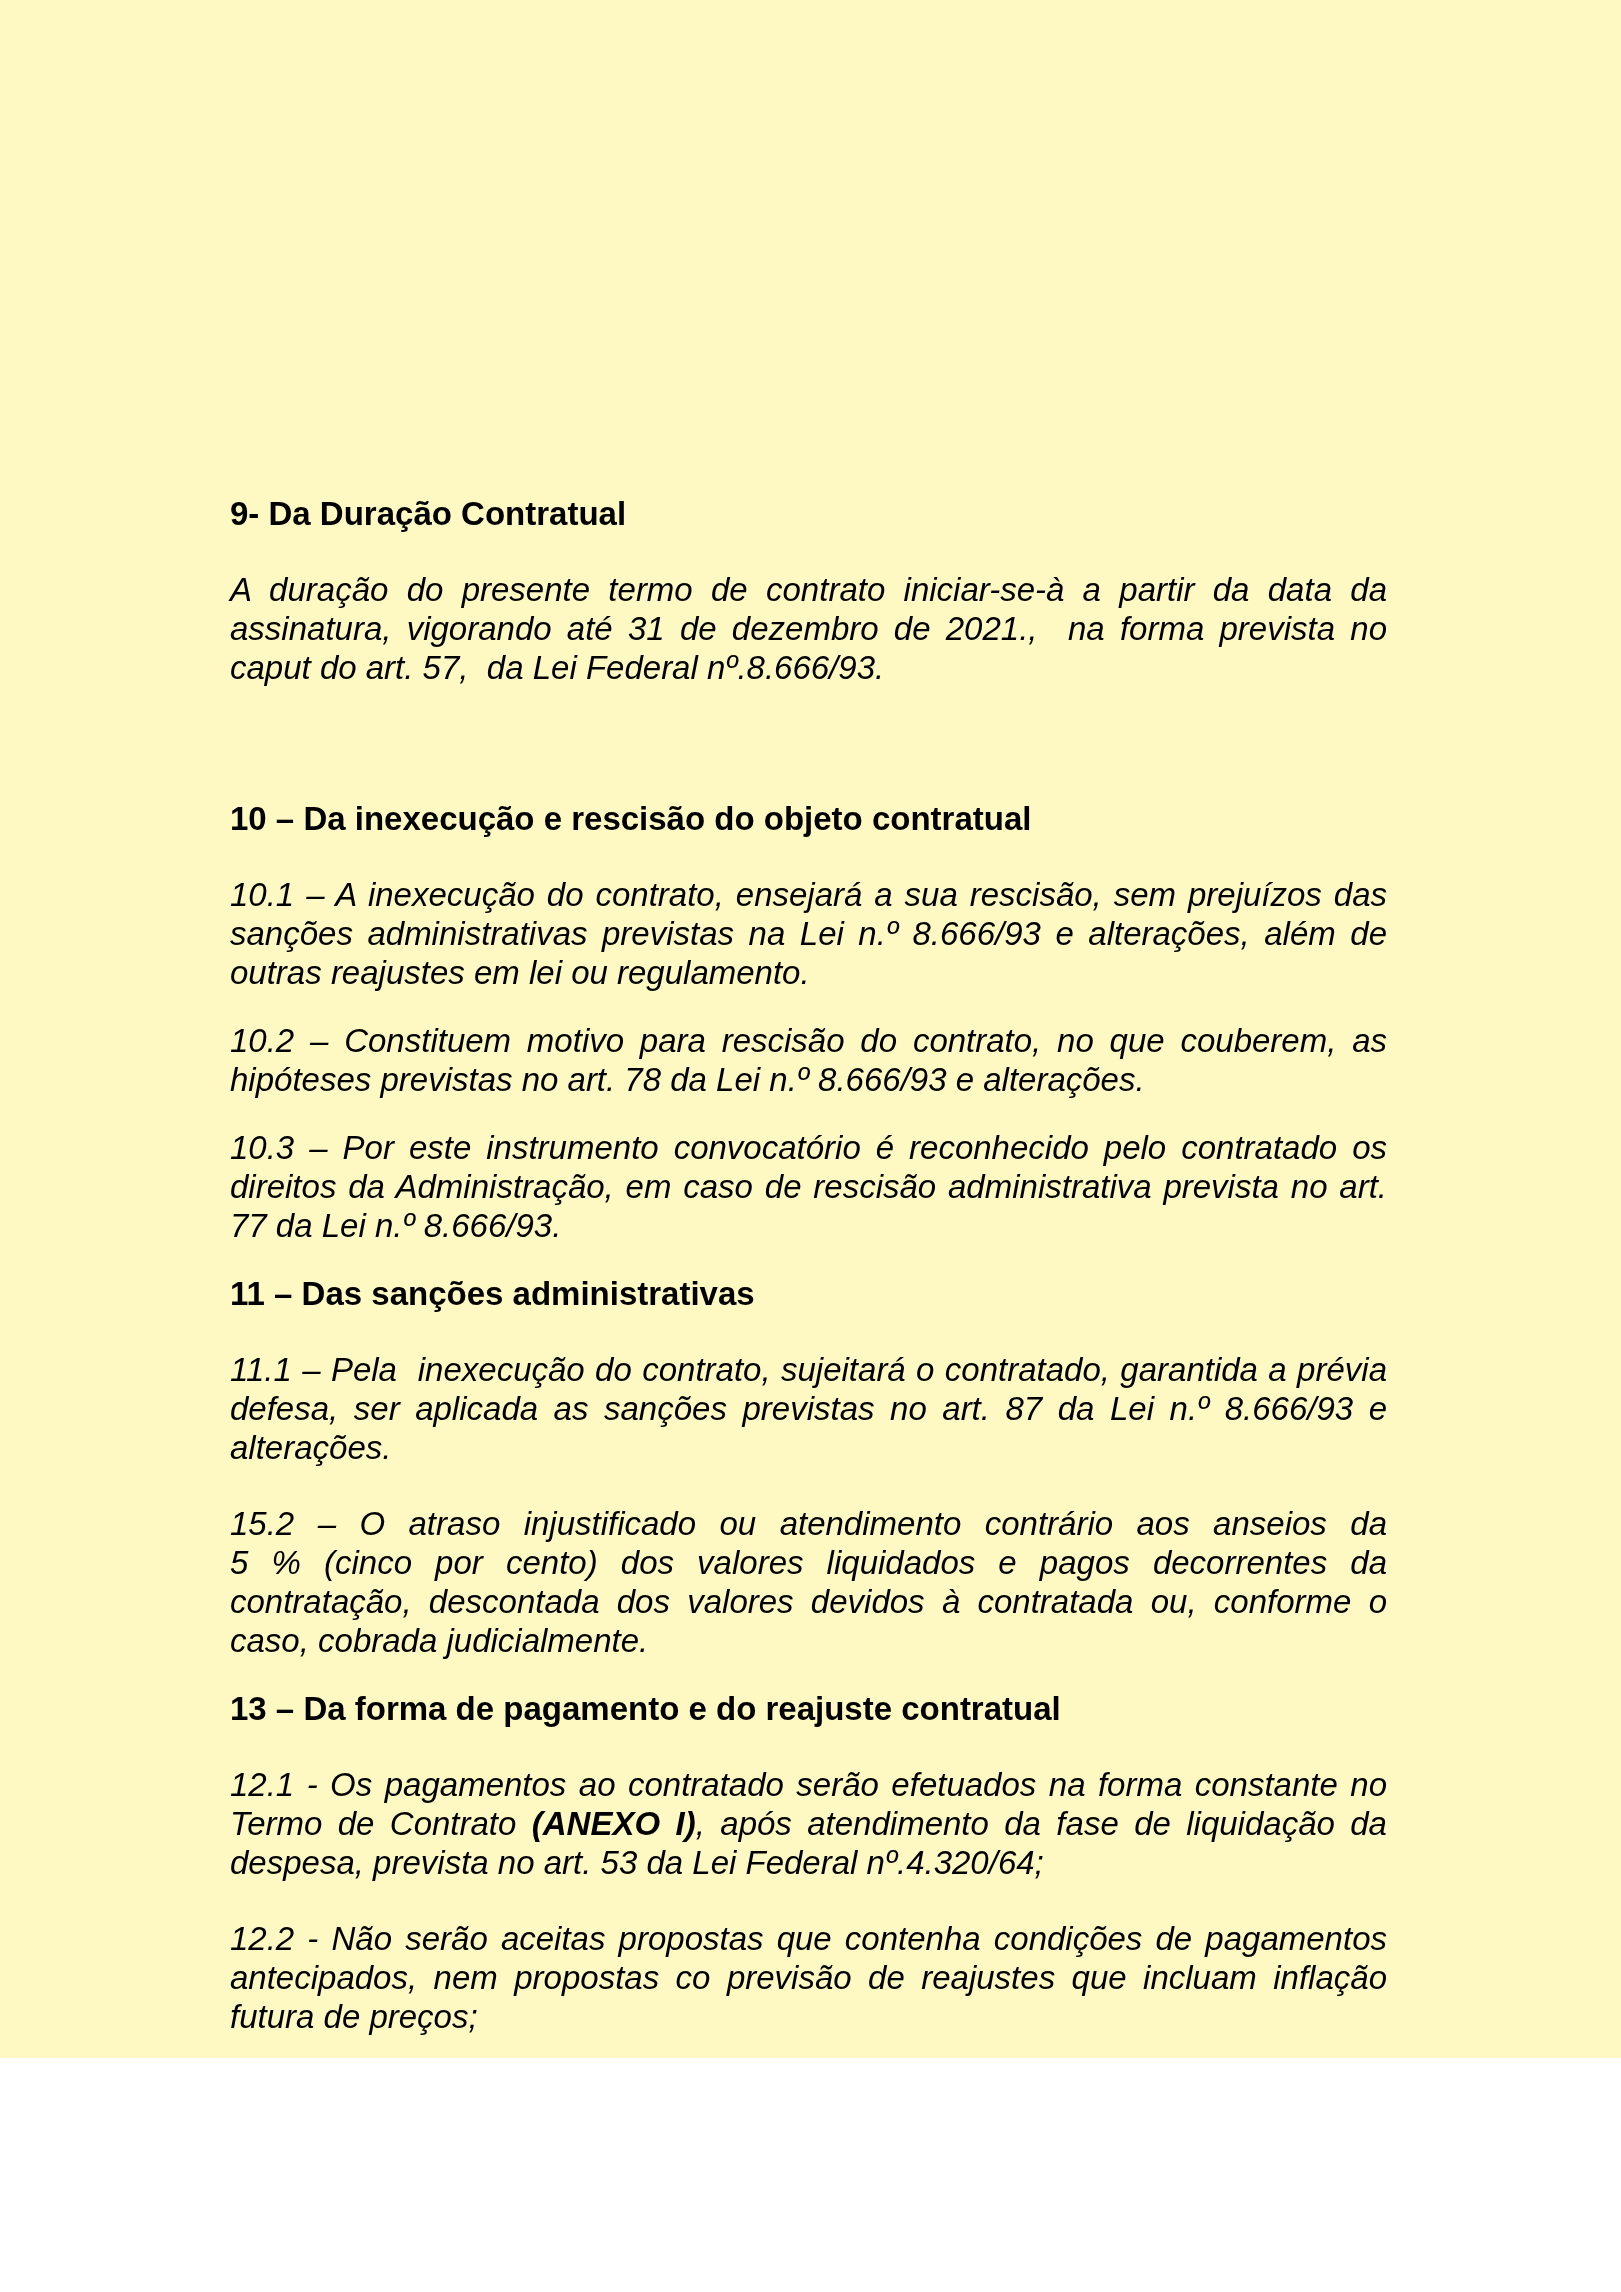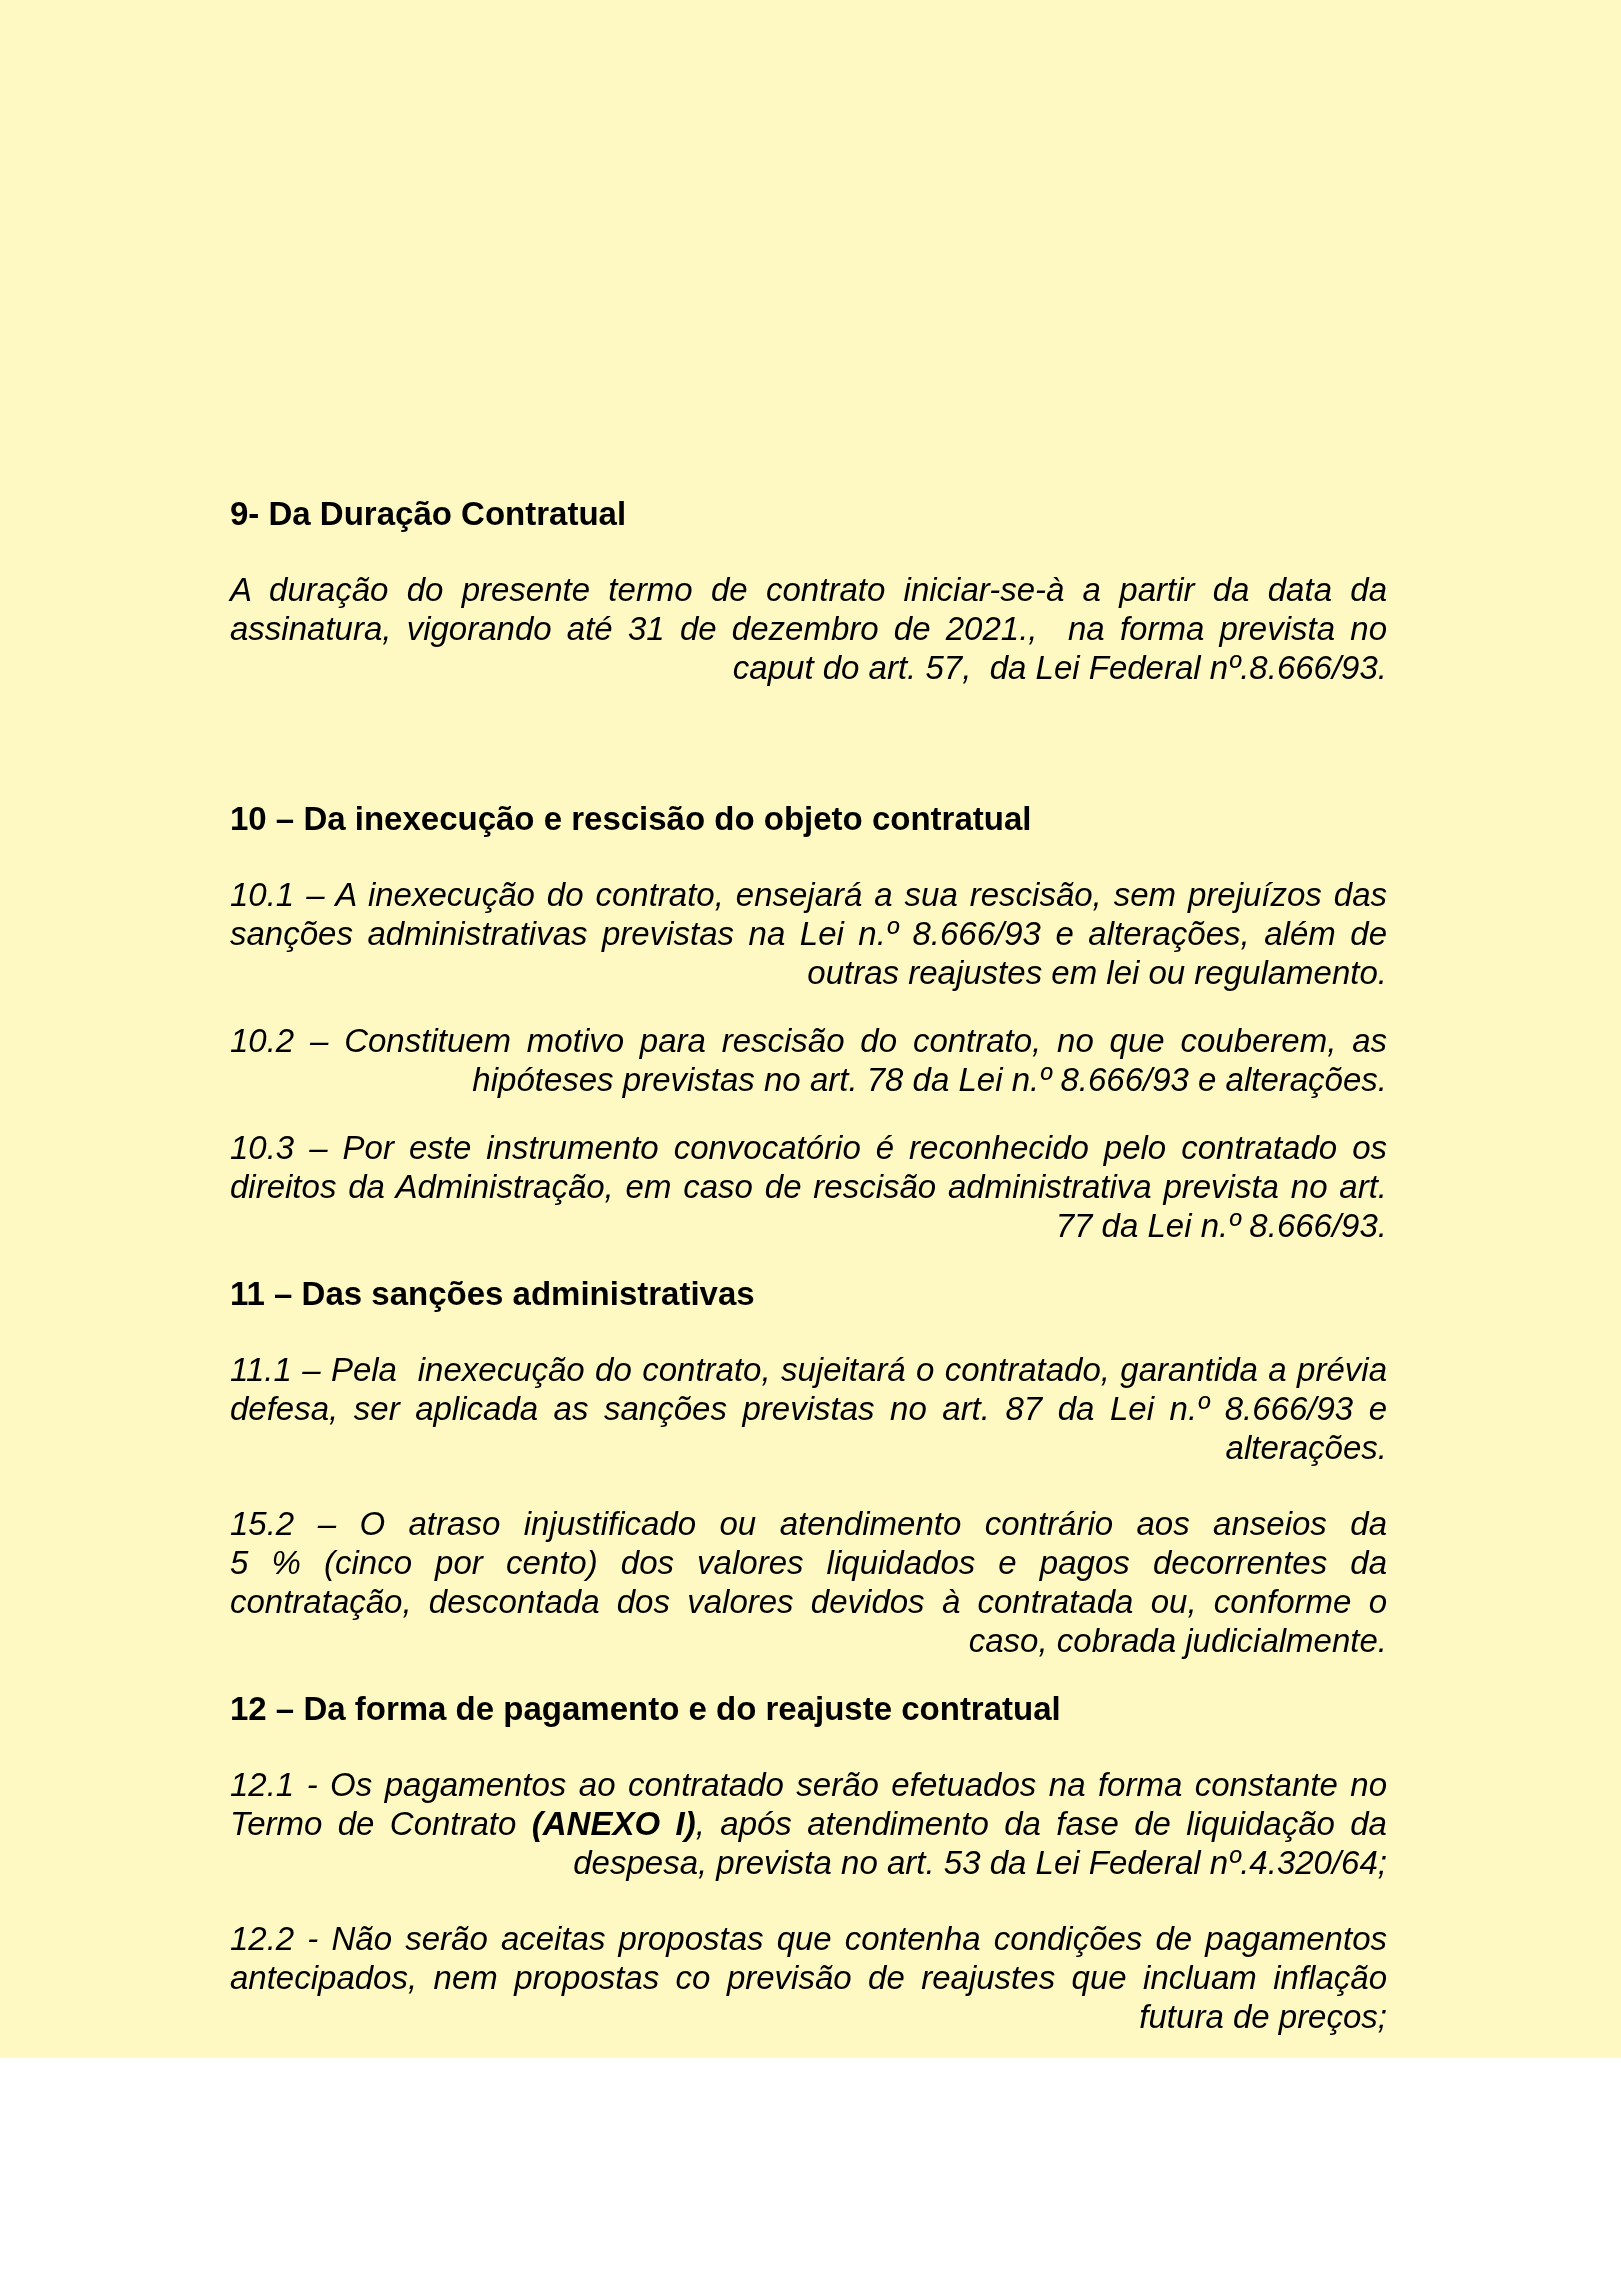--- a/index.html
+++ b/index.html
@@ -24,21 +24,21 @@
     line-height: 39px;
     color: #000000;
   }
   .hd {
     font-weight: bold;
     font-size: inherit;
     line-height: inherit;
     margin: 0;
   }
   .para { margin: 0; font-style: italic; }
-  .ln { text-align: right; }
+  .ln { text-align: left; }
   .ln.j {
     text-align: justify;
     text-align-last: justify;
   }
   .b { font-weight: bold; }
   .mt30 { margin-top: 29px; }
   .mt38 { margin-top: 37px; }
   .mt72 { margin-top: 112px; }
 </style>
 </head>
@@ -82,21 +82,21 @@
       <div class="ln">alterações.</div>
     </div>
 
     <div class="para mt38">
       <div class="ln j">15.2 – O atraso injustificado ou atendimento contrário aos anseios da</div>
       <div class="ln j">5 % (cinco por cento) dos valores liquidados e pagos decorrentes da</div>
       <div class="ln j">contratação, descontada dos valores devidos à contratada ou, conforme o</div>
       <div class="ln">caso, cobrada judicialmente.</div>
     </div>
 
-    <h2 class="hd mt30">12 – Da forma de pagamento e do reajuste contratual</h2>
+    <h2 class="hd mt30">13 – Da forma de pagamento e do reajuste contratual</h2>
 
     <div class="para mt38">
       <div class="ln j">12.1 - Os pagamentos ao contratado serão efetuados na forma constante no</div>
       <div class="ln j"><span>Termo de Contrato </span><span class="b">(ANEXO I)</span><span>, após atendimento da fase de liquidação da</span></div>
       <div class="ln">despesa, prevista no art. 53 da Lei Federal nº.4.320/64;</div>
     </div>
 
     <div class="para mt38">
       <div class="ln j">12.2 - Não serão aceitas propostas que contenha condições de pagamentos</div>
       <div class="ln j">antecipados, nem propostas co previsão de reajustes que incluam inflação</div>

